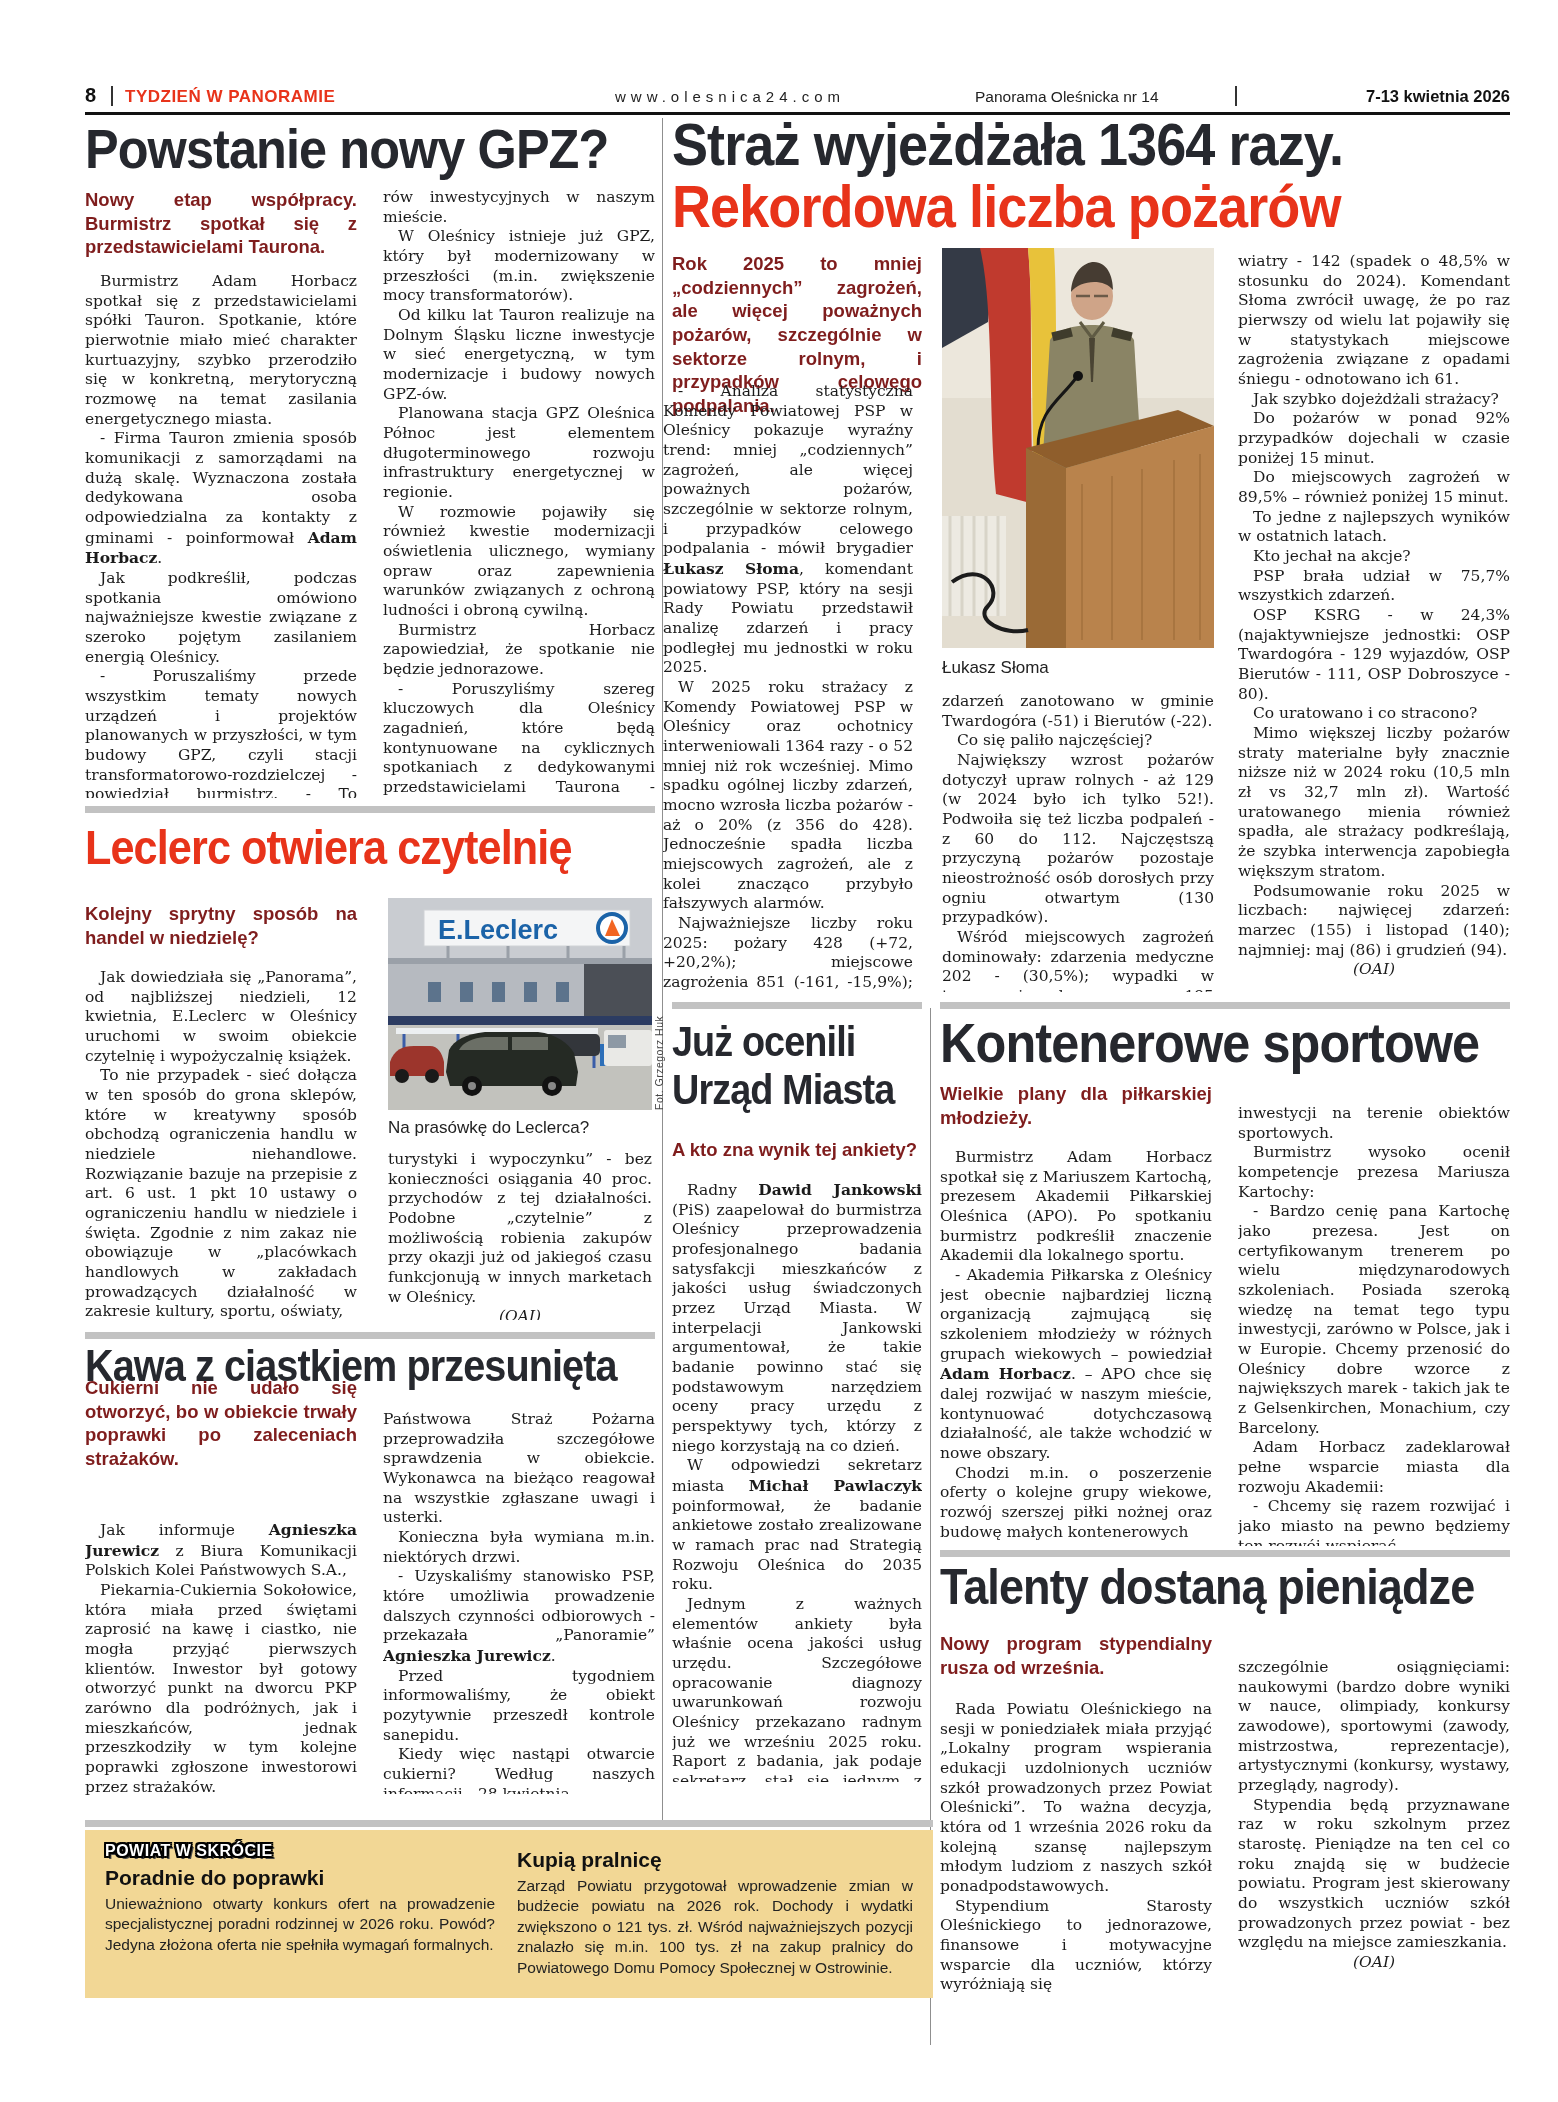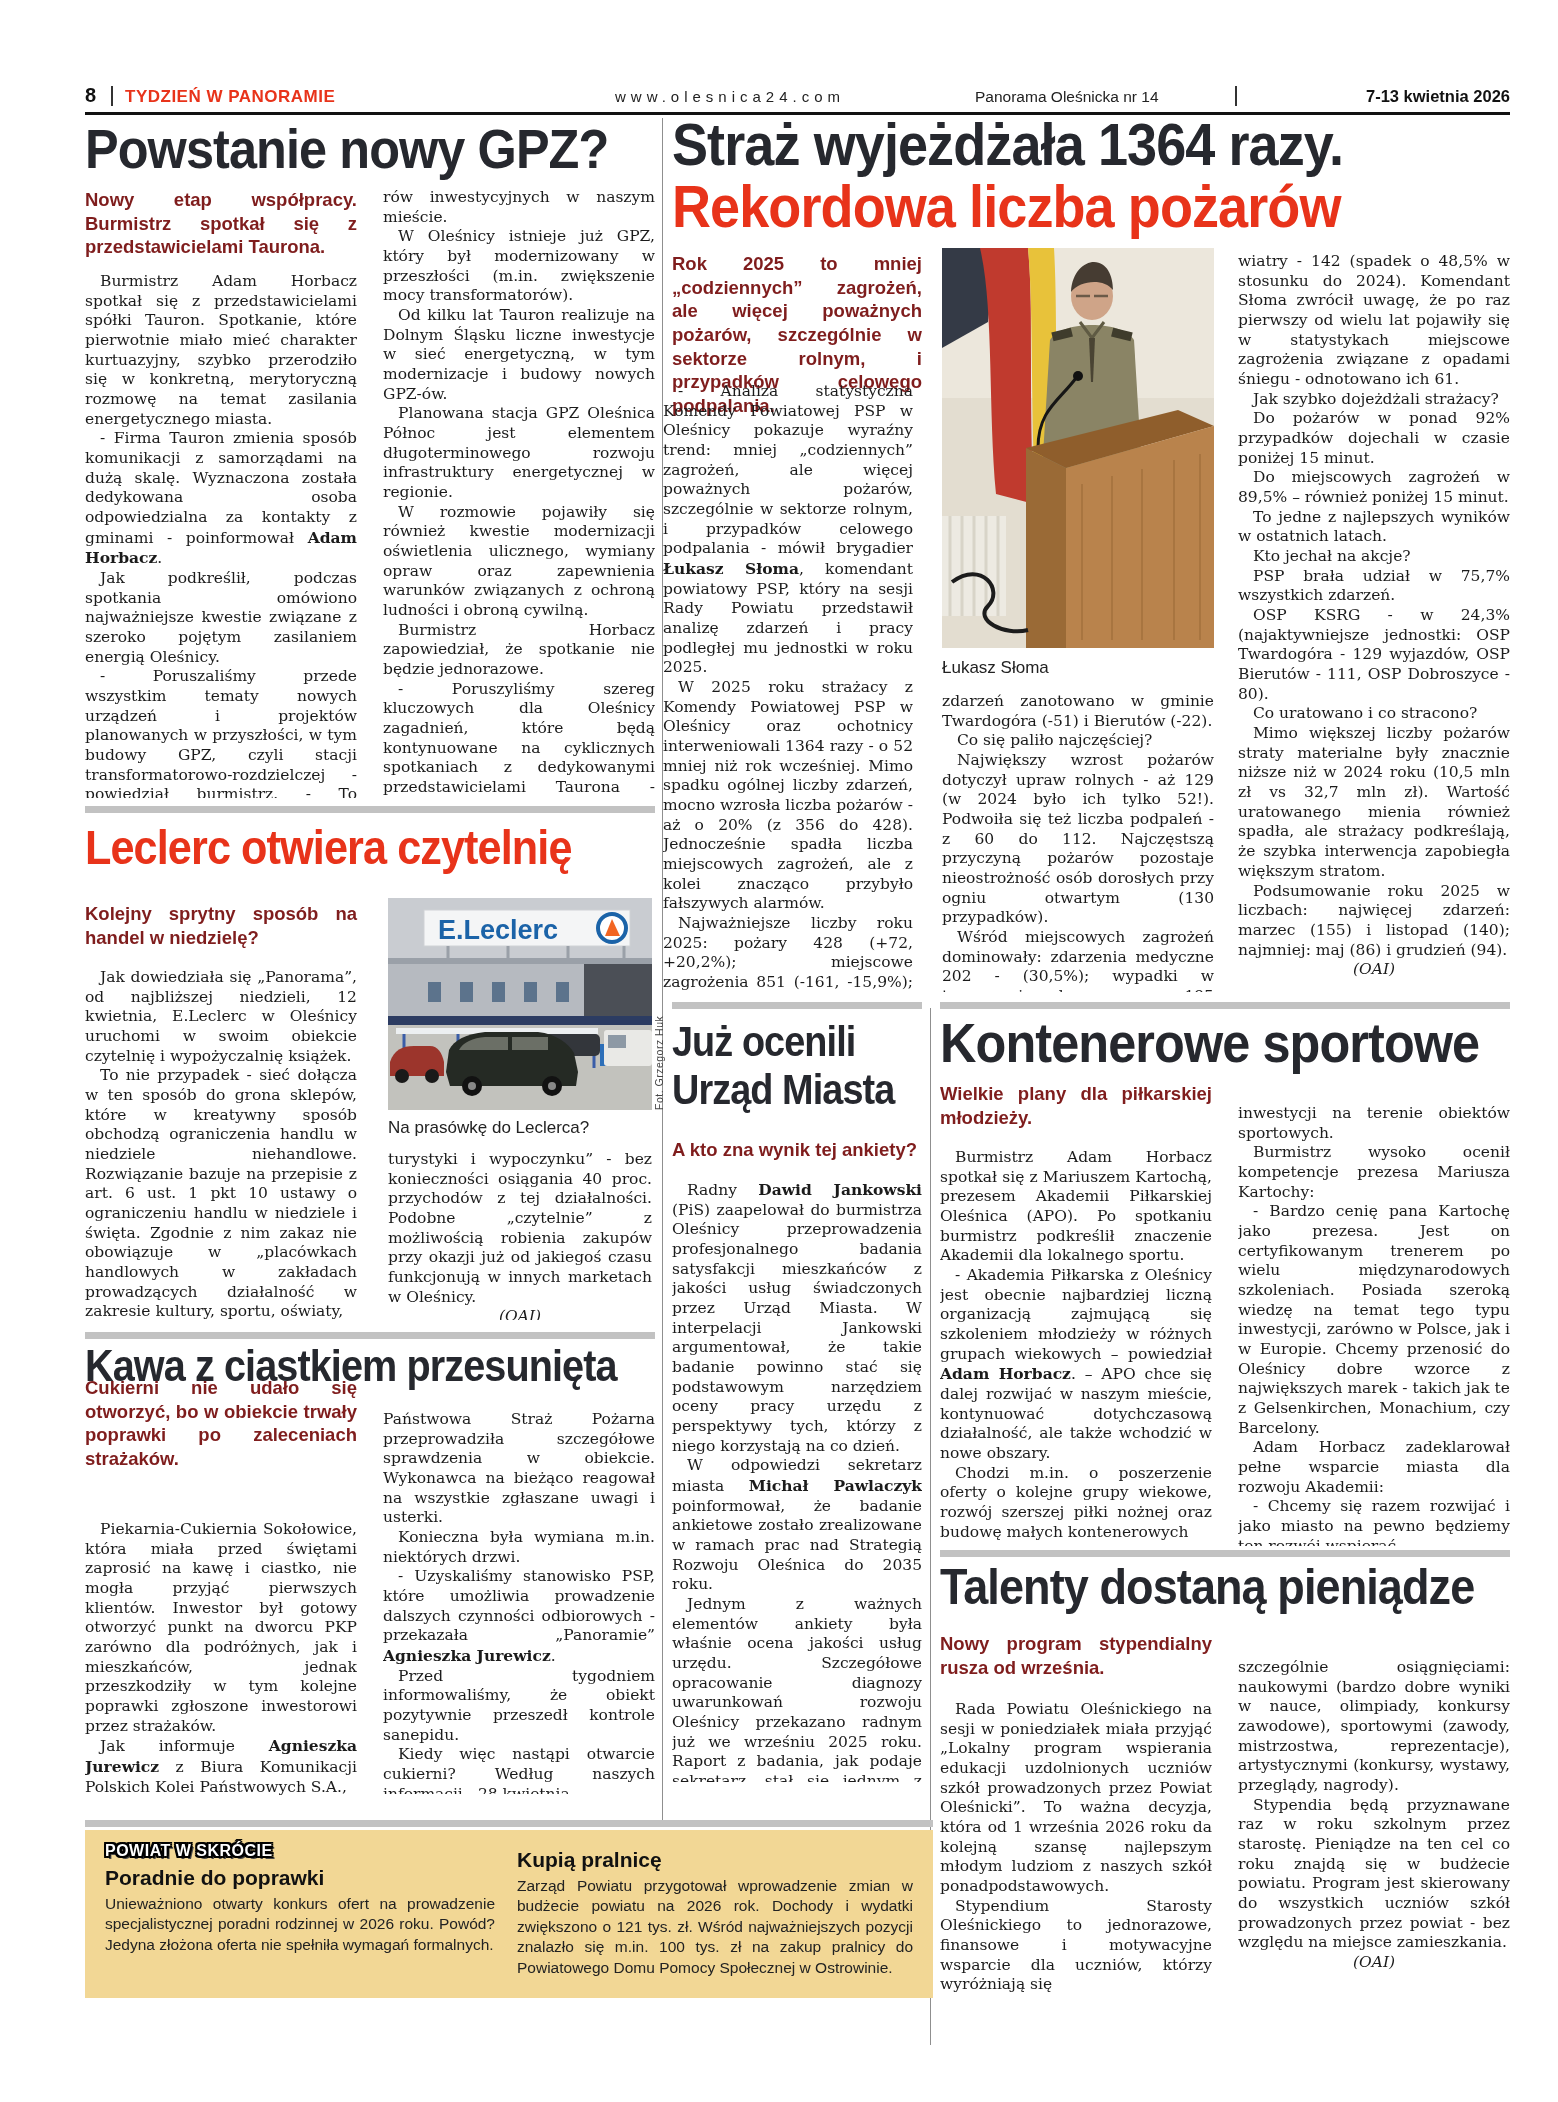--- a/index.html
+++ b/index.html
@@ -231,22 +231,22 @@
         <p>- Bardzo cenię pana Kartochę jako prezesa. Jest on certyfikowanym trenerem po wielu międzynarodowych szkoleniach. Posiada szeroką wiedzę na temat tego typu inwestycji, zarówno w Polsce, jak i w Europie. Chcemy przenosić do Oleśnicy dobre wzorce z największych marek - takich jak te z Gelsenkirchen, Monachium, czy Barcelony.</p>
         <p>Adam Horbacz zadeklarował pełne wsparcie miasta dla rozwoju Akademii:</p>
         <p>- Chcemy się razem rozwijać i jako miasto na pewno będziemy ten rozwój wspierać.</p>
       </div>
   </section>
 
   <section>
     <h1 class="headline" style="left:85px;top:1344px;font-size:44px;">Kawa z ciastkiem przesunięta</h1>
     <div class="lead" style="left:85px;top:1376px;width:272px;">Cukierni nie udało się otworzyć, bo w obiekcie trwały poprawki po zaleceniach strażaków.</div>
     <div class="paras" style="left:85px;top:1520px;width:272px;height:296px;">
+        <p>Jak informuje <b>Agnieszka Jurewicz</b> z Biura Komunikacji Polskich Kolei Państwowych S.A.,</p>
         <p>Piekarnia-Cukiernia Sokołowice, która miała przed świętami zaprosić na kawę i ciastko, nie mogła przyjąć  pierwszych klientów. Inwestor był gotowy otworzyć punkt na dworcu PKP zarówno dla podróżnych, jak i mieszkańców, jednak przeszkodziły w tym kolejne poprawki zgłoszone inwestorowi przez strażaków.</p>
-        <p>Jak informuje <b>Agnieszka Jurewicz</b> z Biura Komunikacji Polskich Kolei Państwowych S.A.,</p>
       </div>
     <div class="paras" style="left:383px;top:1410px;width:272px;height:384px;">
         <p class="noindent">Państwowa Straż Pożarna przeprowadziła szczegółowe sprawdzenia w obiekcie. Wykonawca na bieżąco reagował na wszystkie zgłaszane uwagi i usterki.</p>
         <p>Konieczna była wymiana m.in. niektórych drzwi.</p>
         <p>- Uzyskaliśmy stanowisko PSP, które umożliwia prowadzenie dalszych czynności odbiorowych - przekazała „Panoramie” <b>Agnieszka Jurewicz</b>.</p>
         <p>Przed tygodniem informowaliśmy, że obiekt pozytywnie przeszedł kontrole sanepidu.</p>
         <p>Kiedy więc nastąpi otwarcie cukierni? Według naszych informacji - 28 kwietnia.</p>
       </div>
   </section>
 

